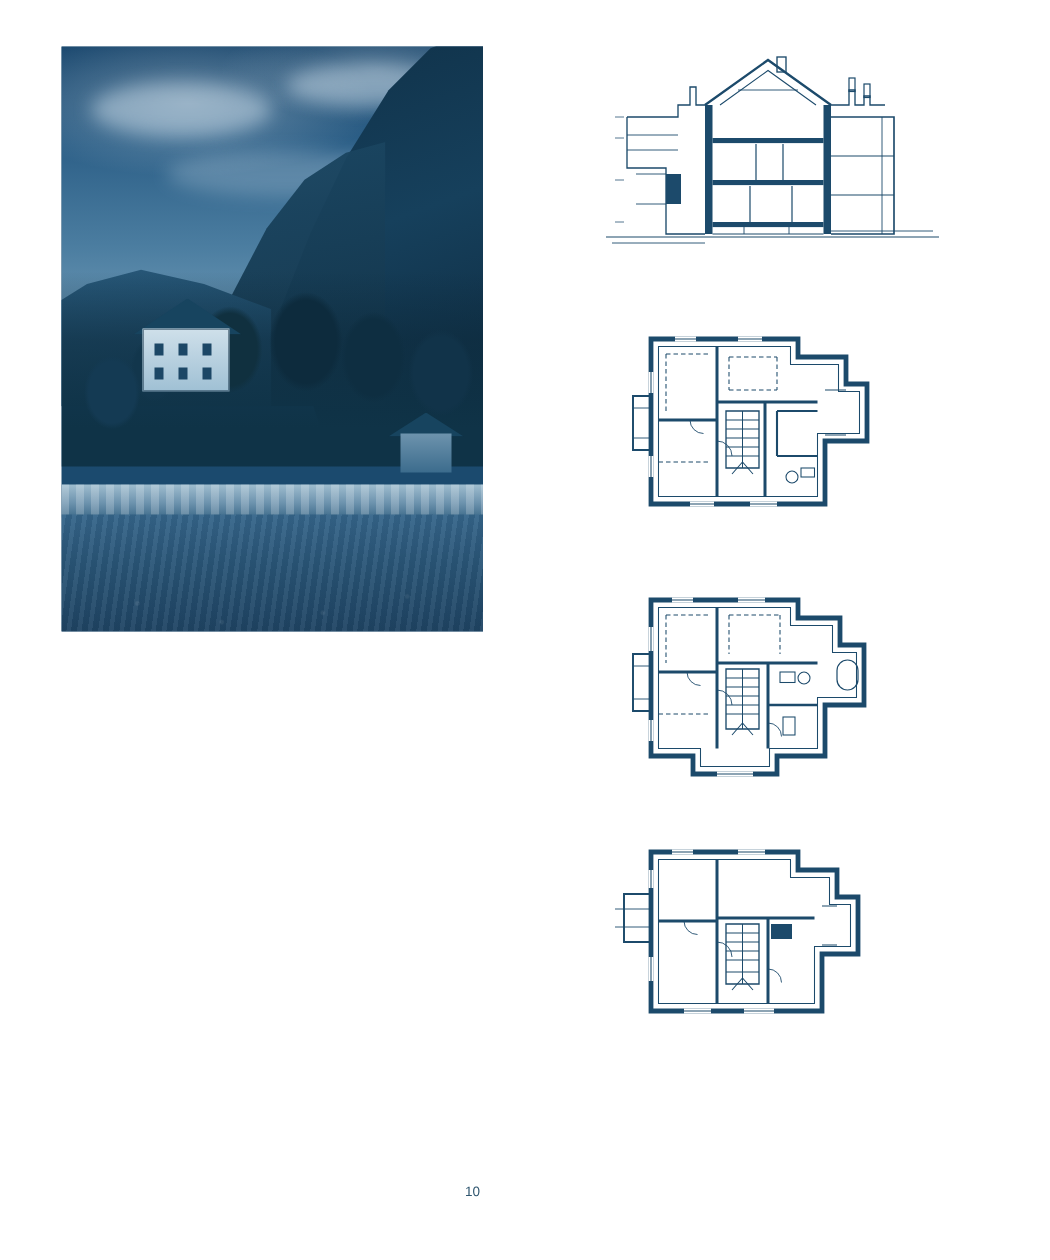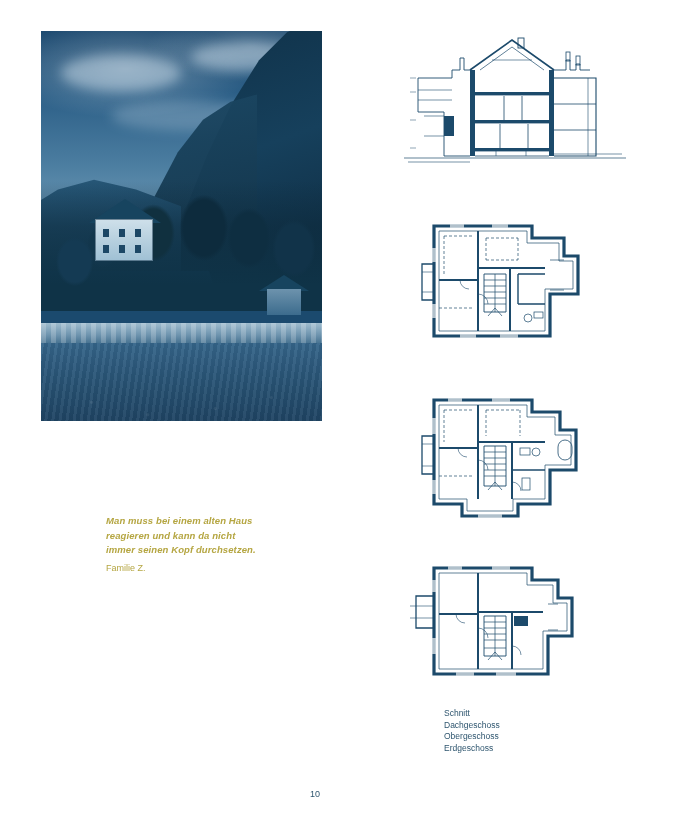--- a/index.html
+++ b/index.html
@@ -249,28 +249,20 @@
         <div class="ph-pav-body"></div>
       </div>
 
       <div class="ph-wall"></div>
       <div class="ph-field">
         <div class="ph-grain"></div>
       </div>
     </div>
   </div>
 
-  <div class="quote-block">
-    <p class="quote-text">
-      <span>Man muss bei einem alten Haus</span><br>
-      <span>reagieren und kann da nicht</span><br>
-      <span>immer seinen Kopf durchsetzen.</span>
-    </p>
-    <p class="quote-attr">Familie Z.</p>
-  </div>
 
   <div class="drawings">
 
     <div class="dwg">
       <svg width="230" height="150" viewBox="0 0 230 150" fill="none" stroke="#1c4a6b">
 
         <path d="M4 128 H226" stroke-width="0.7"></path>
         <path d="M8 132 H70 M150 124 H222" stroke-width="0.6"></path>
 
         <path d="M18 48 H52 V40 H60 V28 H64 V40 H70" stroke-width="0.9"></path>
@@ -416,22 +408,16 @@
         <path d="M16 34 H34 V66 H16 Z" stroke-width="1.3"></path>
         <path d="M16 44 H34 M16 56 H34" stroke-width="0.6"></path>
         <path d="M10 44 H16 M10 56 H16" stroke-width="0.6"></path>
 
         <path d="M48 6 H62 M92 6 H110 M34 18 V30 M34 76 V92 M56 112 H74 M96 112 H116" stroke="#ffffff" stroke-width="3.2"></path>
         <path d="M48 6 H62 M92 6 H110 M34 18 V30 M34 76 V92 M56 112 H74 M96 112 H116" stroke-width="0.7"></path>
       </svg>
     </div>
   </div>
 
-  <div class="caption">
-    <div class="caption-line">Schnitt</div>
-    <div class="caption-line">Dachgeschoss</div>
-    <div class="caption-line">Obergeschoss</div>
-    <div class="caption-line">Erdgeschoss</div>
-  </div>
 
   <div class="folio">10</div>
 
 </div>
 
 </body></html>

